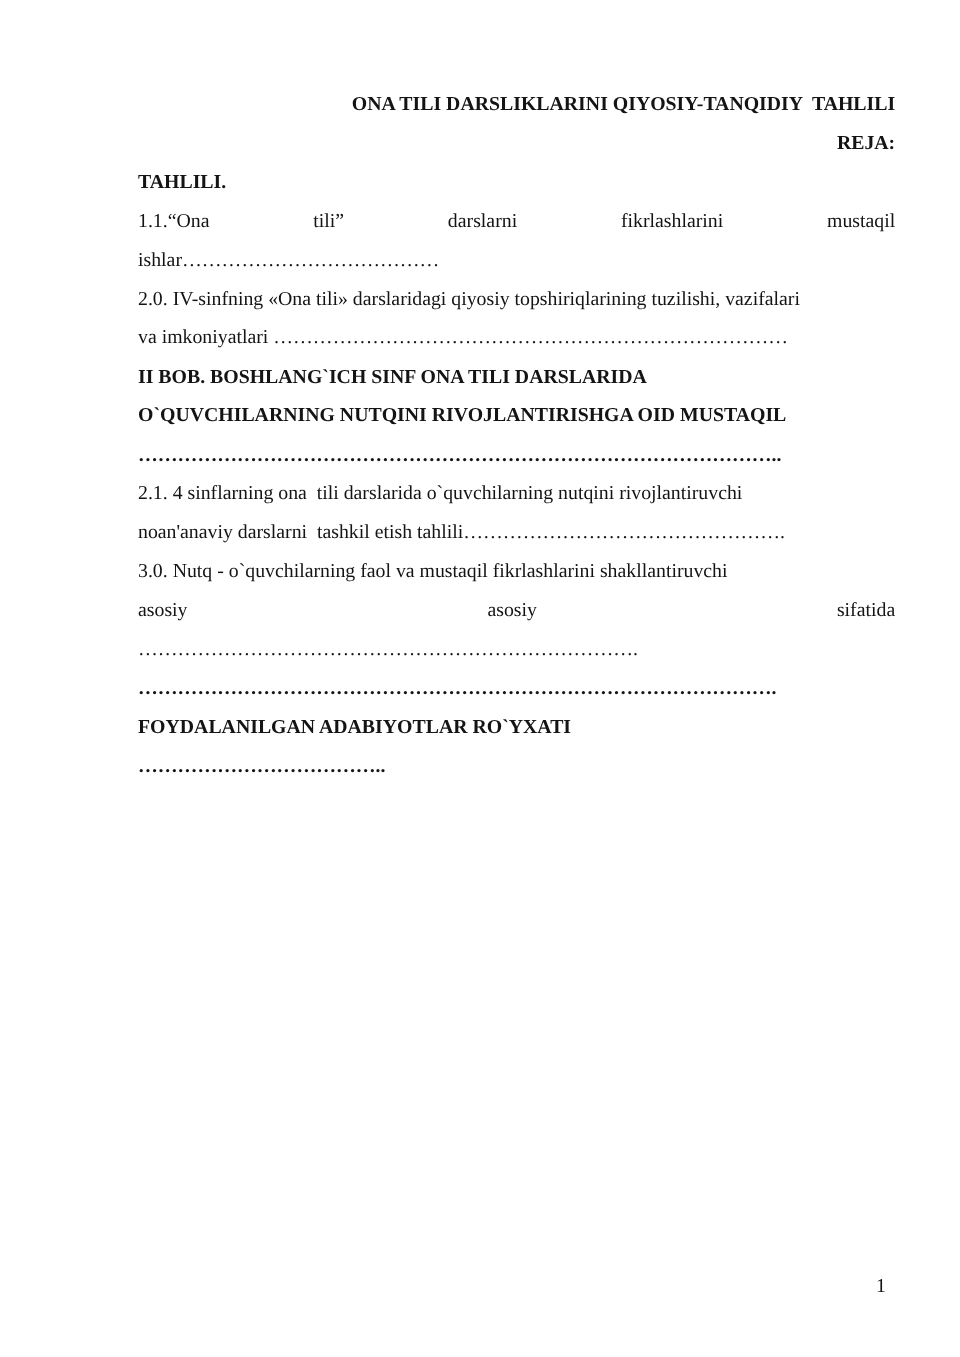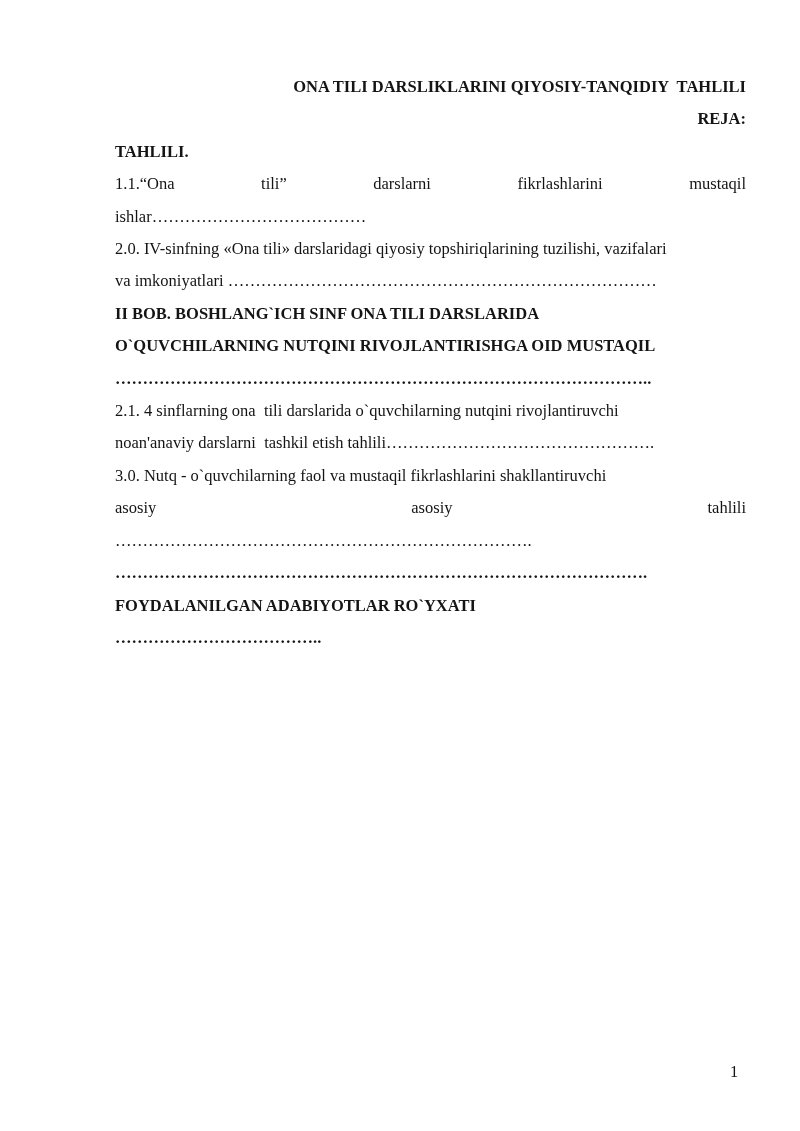--- a/index.html
+++ b/index.html
@@ -75,21 +75,21 @@
 
   <p class="line">2.1. 4 sinflarning ona  tili darslarida o`quvchilarning nutqini rivojlantiruvchi</p>
 
   <p class="line">noan'anaviy darslarni  tashkil etish tahlili………………………………………….</p>
 
   <p class="line">3.0. Nutq - o`quvchilarning faol va mustaqil fikrlashlarini shakllantiruvchi</p>
 
   <p class="line jflex">
     <span>asosiy</span>
     <span>asosiy</span>
-    <span>tahlili</span>
+    <span>sifatida</span>
   </p>
 
   <p class="line">………………………………………………………………….</p>
 
 
   <p class="line bold">…………………………………………………………………………………….</p>
 
   <p class="line bold">FOYDALANILGAN ADABIYOTLAR RO`YXATI</p>
 
   <p class="line bold">………………………………..</p>

